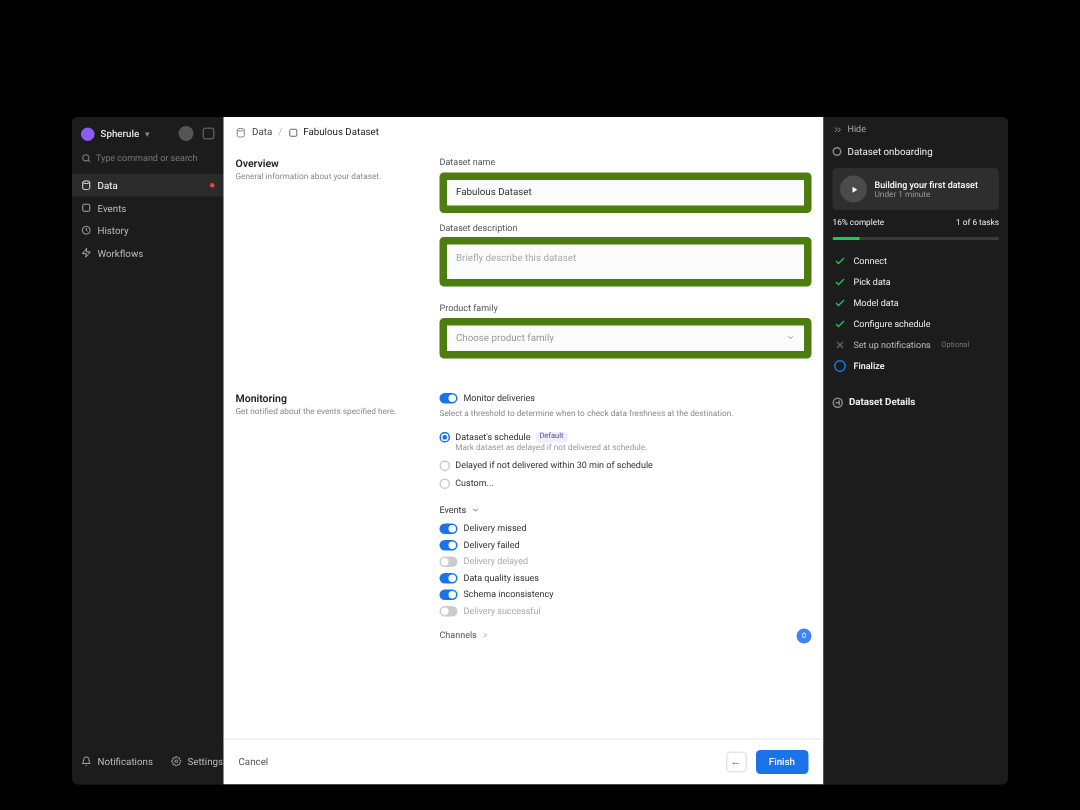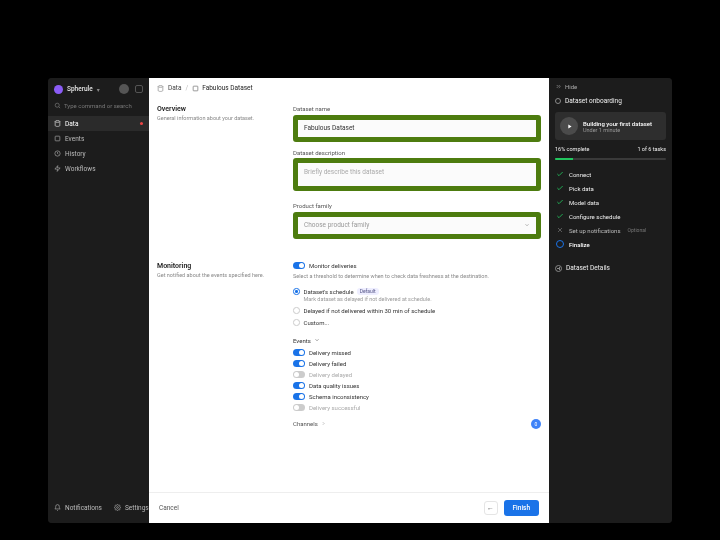--- a/index.html
+++ b/index.html
@@ -94,21 +94,21 @@
   .steps{display:flex;flex-direction:column;gap:0;}
   .step{display:flex;align-items:center;gap:5px;font-size:6px;padding:3px 1px;}
   .step svg{width:8px;height:8px;flex-shrink:0;}
   .step.done{color:#eee;}
   .step.done svg{stroke:#22c55e;}
   .step.optional{color:#bbb;}
   .step.optional svg{stroke:#666;}
   .opt-tag{font-size:5px;color:#777;margin-left:2px;}
   .step.current{color:#fff;font-weight:500;}
   .ring{width:8px;height:8px;border-radius:50%;border:1.3px solid #1a73e8;}
-  .details-hdr{display:flex;align-items:center;gap:4px;font-size:6.5px;color:#eee;padding:9px 0 0 0;}
+  .details-hdr{display:flex;align-items:center;gap:4px;font-size:6.5px;color:#eee;padding:9px 0 0 0;font-weight:bold;}
   .details-hdr .plus{width:7px;height:7px;border:1px solid #888;border-radius:50%;position:relative;}
   .details-hdr .plus::before,.details-hdr .plus::after{content:"";position:absolute;background:#888;}
   .details-hdr .plus::before{left:2.5px;right:2.5px;top:1px;bottom:1px;width:1px;margin:auto;}
   .details-hdr .plus::after{top:2.5px;bottom:2.5px;left:1px;right:1px;height:1px;margin:auto;}
 </style>
 </head>
 <body>
 
 <div class="app">
 

